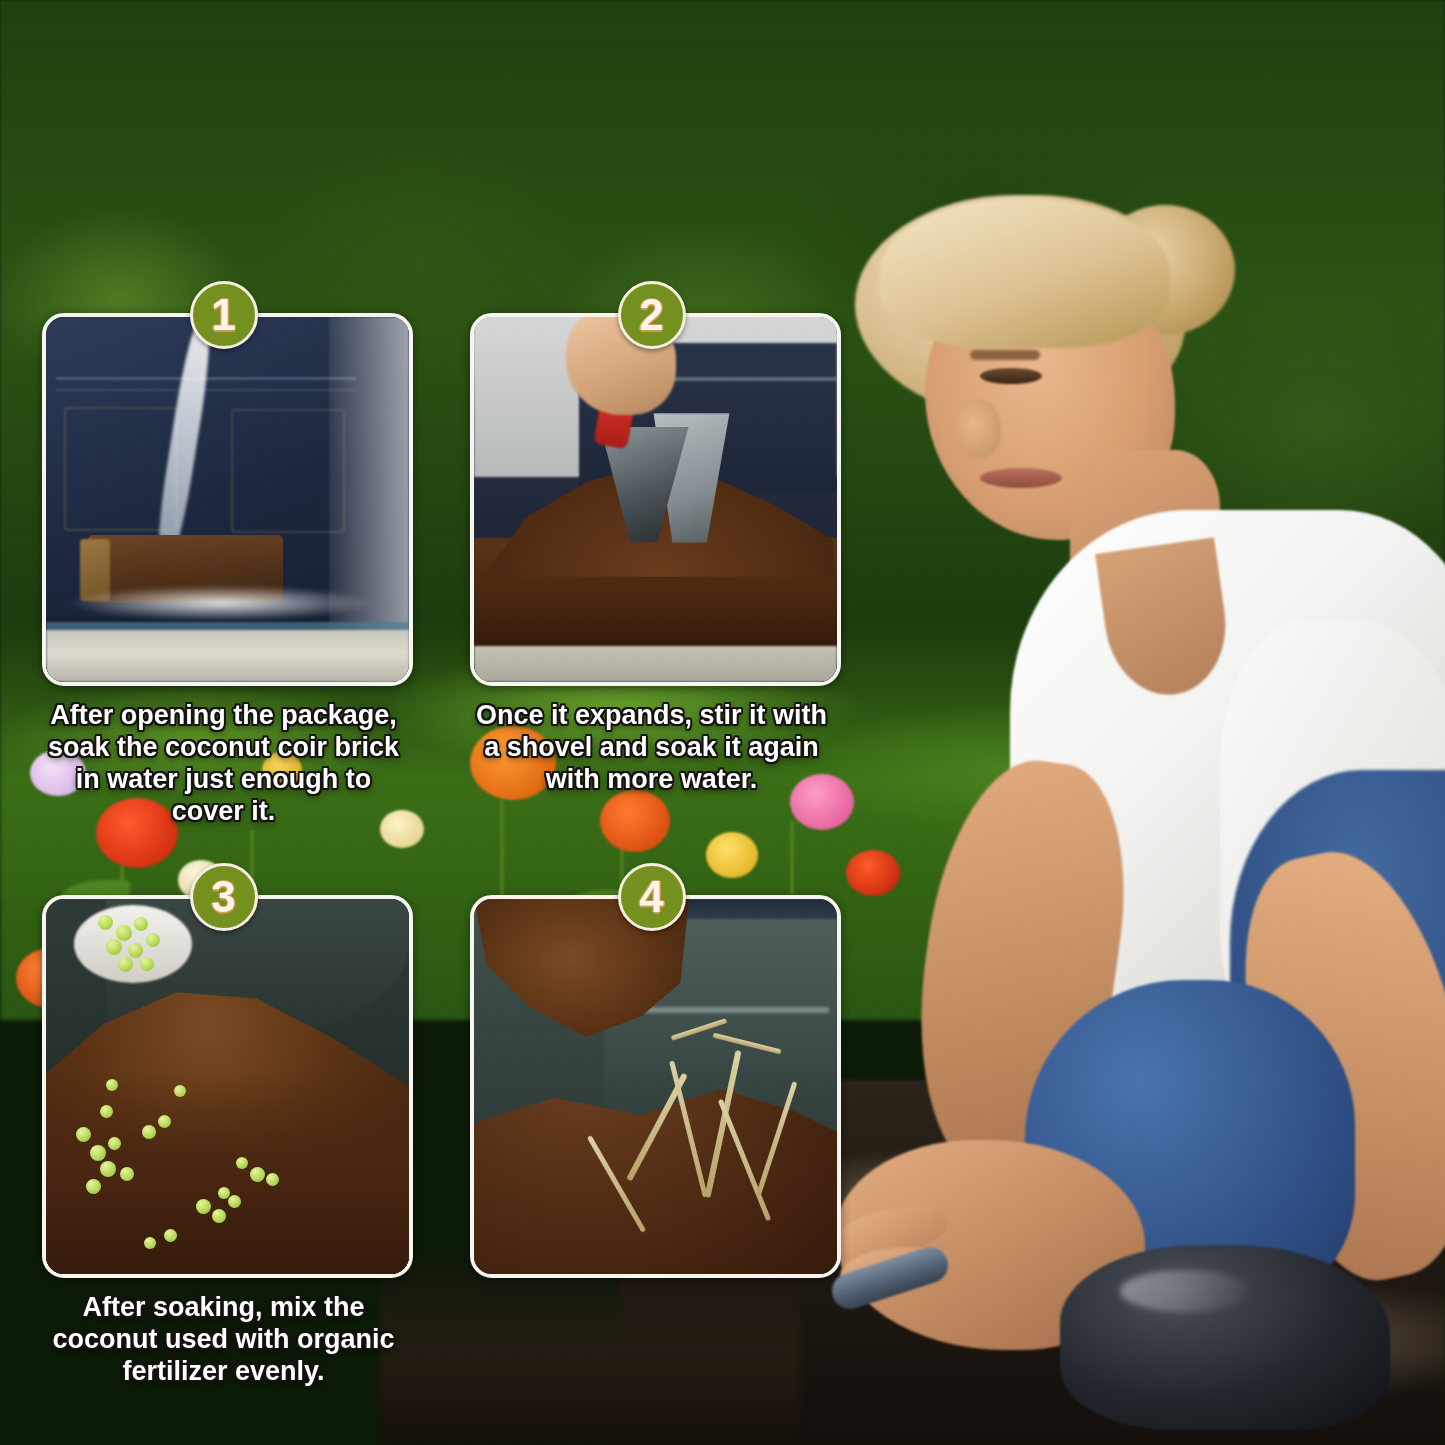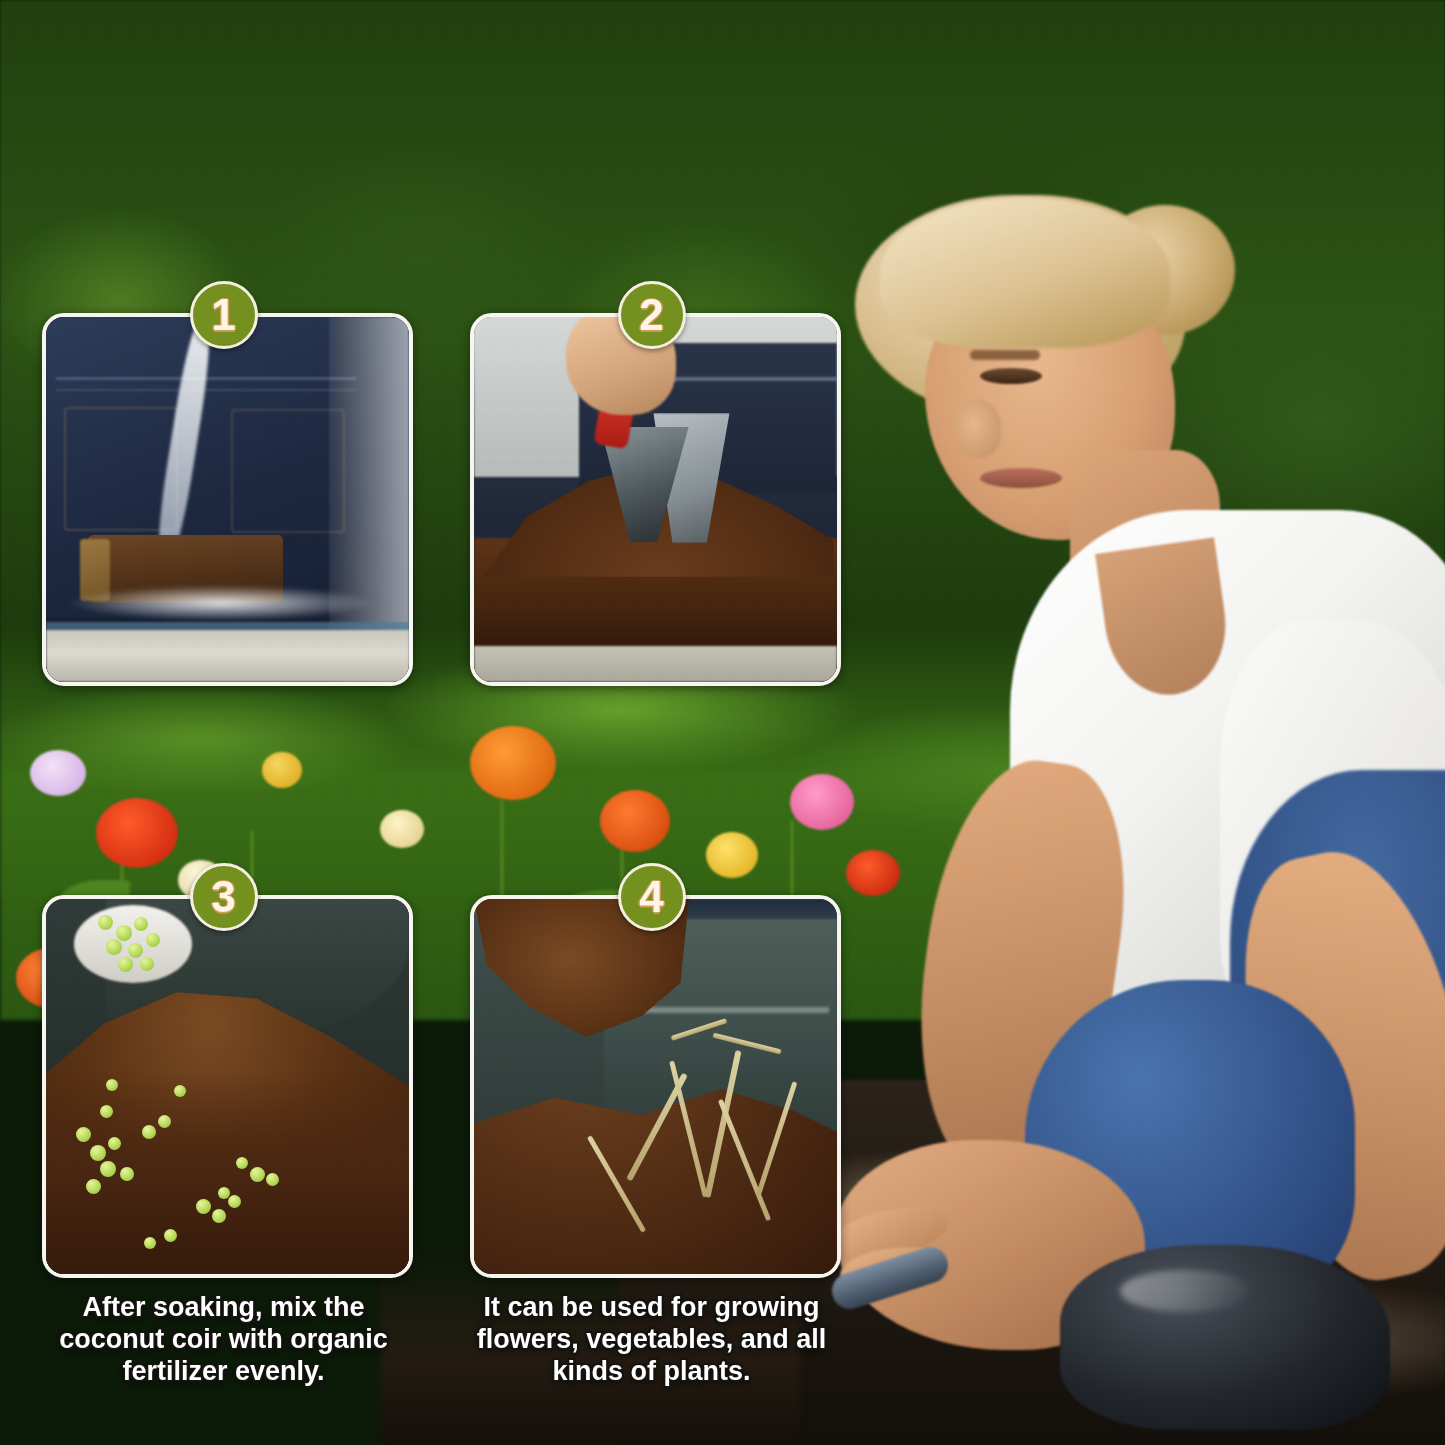--- a/index.html
+++ b/index.html
@@ -317,40 +317,42 @@
         <div class="t1-brick"></div>
         <div class="t1-brickend"></div>
         <div class="t1-splash"></div>
         <div class="t1-blue"></div>
         <div class="t1-base"></div>
         <div class="grain"></div>
       </div>
       <div class="badge">
         <span>1</span>
       </div>
+      <div class="caption">After opening the package, soak the coconut coir brick in water just enough to cover it.</div>
     </div>
 
     <div class="step step-2">
       <div class="tile tile-2">
         <div class="t2-bg"></div>
         <div class="t2-pot"></div>
         <div class="t2-potdark"></div>
         <div class="t2-rim"></div>
         <div class="t2-slab"></div>
         <div class="t2-pile"></div>
         <div class="t2-blade2"></div>
         <div class="t2-blade"></div>
         <div class="t2-handle"></div>
         <div class="t2-hand"></div>
         <div class="t2-base"></div>
         <div class="grain"></div>
       </div>
       <div class="badge">
         <span>2</span>
       </div>
+      <div class="caption">Once it expands, stir it with a shovel and soak it again with more water.</div>
     </div>
 
     <div class="step step-3">
       <div class="tile tile-3">
         <div class="t3-bg"></div>
         <div class="t3-potrim"></div>
         <div class="t3-coir"></div>
         <div class="t3-coir2"></div>
         <div class="t3-scoop"></div>
         <div class="pellet" style="left:52px;top:16px;width:15px;height:15px;"></div>
@@ -379,21 +381,21 @@
         <div class="pellet" style="left:204px;top:268px;width:15px;height:15px;"></div>
         <div class="pellet" style="left:220px;top:274px;width:13px;height:13px;"></div>
         <div class="pellet" style="left:190px;top:258px;width:12px;height:12px;"></div>
         <div class="pellet" style="left:118px;top:330px;width:13px;height:13px;"></div>
         <div class="pellet" style="left:98px;top:338px;width:12px;height:12px;"></div>
         <div class="grain"></div>
       </div>
       <div class="badge">
         <span>3</span>
       </div>
-      <div class="caption">After soaking, mix the coconut coir with organic fertilizer evenly.</div>
+      <div class="caption">After soaking, mix the coconut used with organic fertilizer evenly.</div>
     </div>
 
     <div class="step step-4">
       <div class="tile tile-4">
         <div class="t4-bg"></div>
         <div class="t4-potedge"></div>
         <div class="t4-potface"></div>
         <div class="t4-sheen"></div>
         <div class="t4-clump"></div>
         <div class="t4-soil"></div>
@@ -403,17 +405,16 @@
         <div class="root" style="left:268px;top:196px;width:5px;height:130px;transform:rotate(-22deg);"></div>
         <div class="root" style="left:300px;top:180px;width:5px;height:120px;transform:rotate(18deg);"></div>
         <div class="root" style="left:140px;top:230px;width:5px;height:110px;transform:rotate(-30deg);"></div>
         <div class="root" style="left:196px;top:128px;width:58px;height:5px;transform:rotate(-18deg);"></div>
         <div class="root" style="left:238px;top:142px;width:70px;height:5px;transform:rotate(14deg);"></div>
         <div class="grain"></div>
       </div>
       <div class="badge">
         <span>4</span>
       </div>
-      <div class="caption">It can be used for growing flowers, vegetables, and all kinds of plants.</div>
     </div>
 
   </div>
 </div>
 
 </body></html>

